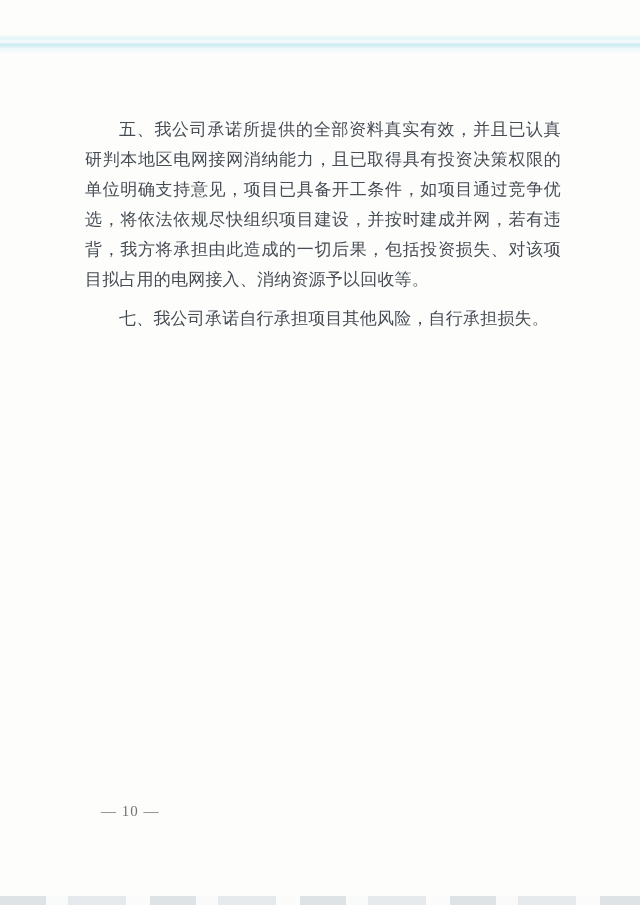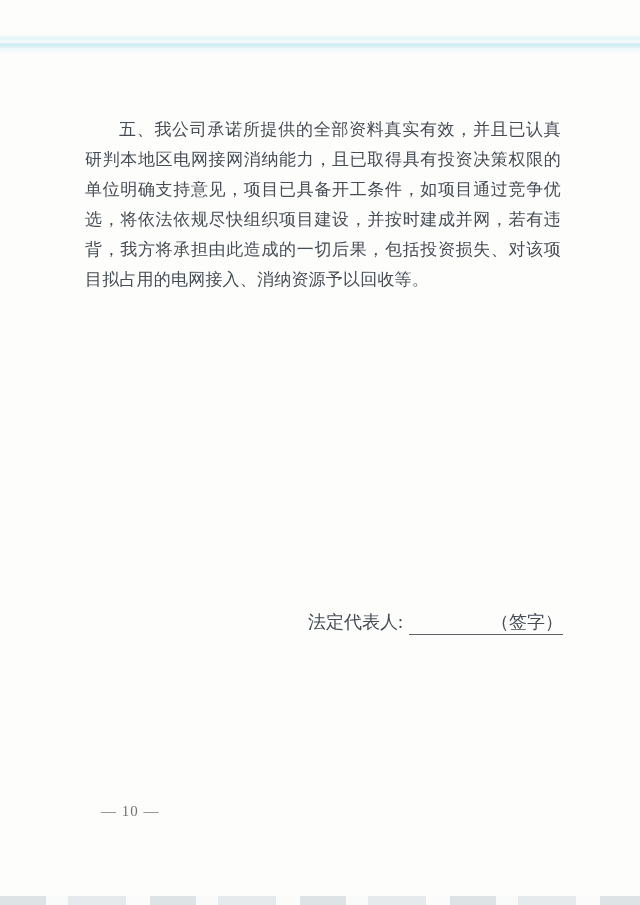--- a/index.html
+++ b/index.html
@@ -97,25 +97,23 @@
 </style>
 </head>
 <body>
 
 <div class="page">
 
   <div class="top-band"></div>
 
   <div class="content">
     <p class="para indent">五、我公司承诺所提供的全部资料真实有效，并且已认真研判本地区电网接网消纳能力，且已取得具有投资决策权限的单位明确支持意见，项目已具备开工条件，如项目通过竞争优选，将依法依规尽快组织项目建设，并按时建成并网，若有违背，我方将承担由此造成的一切后果，包括投资损失、对该项目拟占用的电网接入、消纳资源予以回收等。</p>
+    <p class="para indent">七、我公司承诺自行承担项目其他风险，自行承担损失。</p>
   </div>
 
   <div class="signature">
-    <div class="sig-row">
-      <span>法定代表人:</span><span class="sig-line"><span class="sig-blank"></span><span>（签字）</span></span>
-    </div>
   </div>
 
   <div class="page-number">— 10 —</div>
 
   <div class="bottom-band"></div>
 
 </div>
 
 </body></html>

